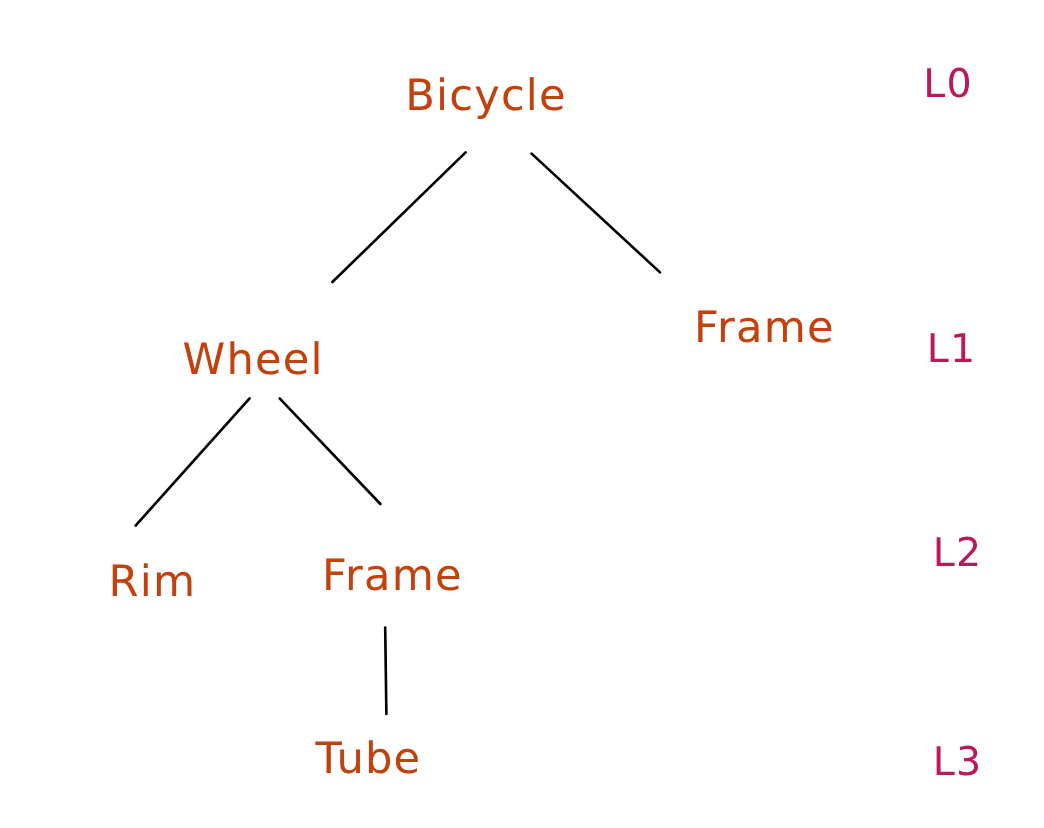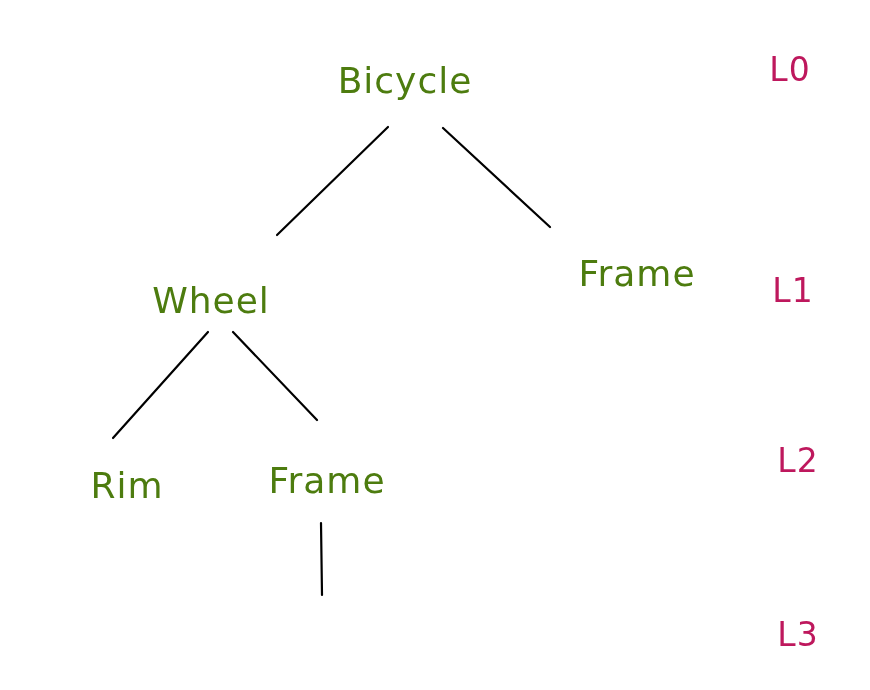--- a/index.html
+++ b/index.html
@@ -28,21 +28,21 @@
     stroke-width: 2.2;
     stroke-linecap: round;
   }
   .node {
     position: absolute;
     transform: translateX(-50%);
     font-size: 36px;
     font-weight: 500;
     letter-spacing: 1px;
     white-space: nowrap;
-    color: #4d7c0f;
+    color: #c2410c;
   }
   .level-label {
     position: absolute;
     transform: translateX(-50%);
     font-size: 33px;
     font-weight: 500;
     letter-spacing: 1px;
     white-space: nowrap;
     color: #be185d;
   }
@@ -75,20 +75,21 @@
   <div class="node pos-bicycle">Bicycle</div>
 
   <div class="node pos-wheel">Wheel</div>
 
   <div class="node pos-rim">Rim</div>
 
   <div class="node pos-frame">Frame</div>
 
   <div class="node pos-tire">Frame</div>
 
+  <div class="node pos-tube">Tube</div>
 
   <div class="level-label pos-l0">L0</div>
 
   <div class="level-label pos-l1">L1</div>
 
   <div class="level-label pos-l2">L2</div>
 
   <div class="level-label pos-l3">L3</div>
 
 </div>

